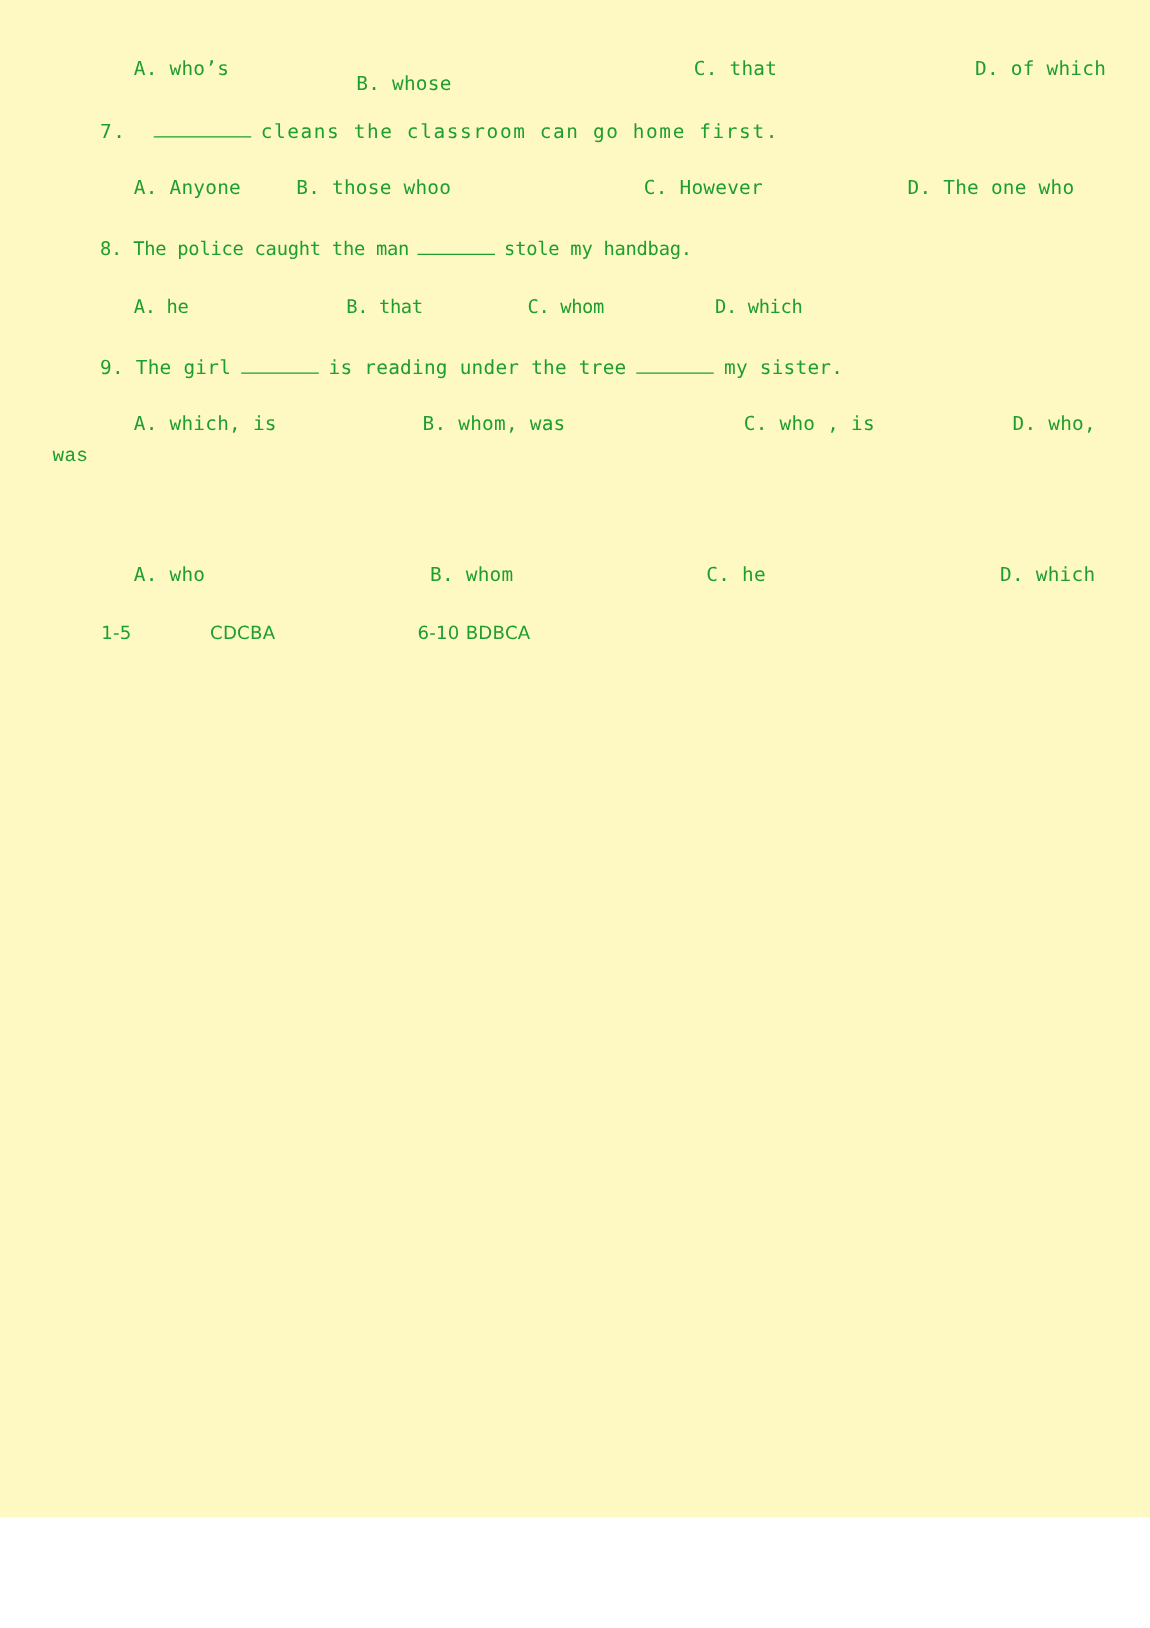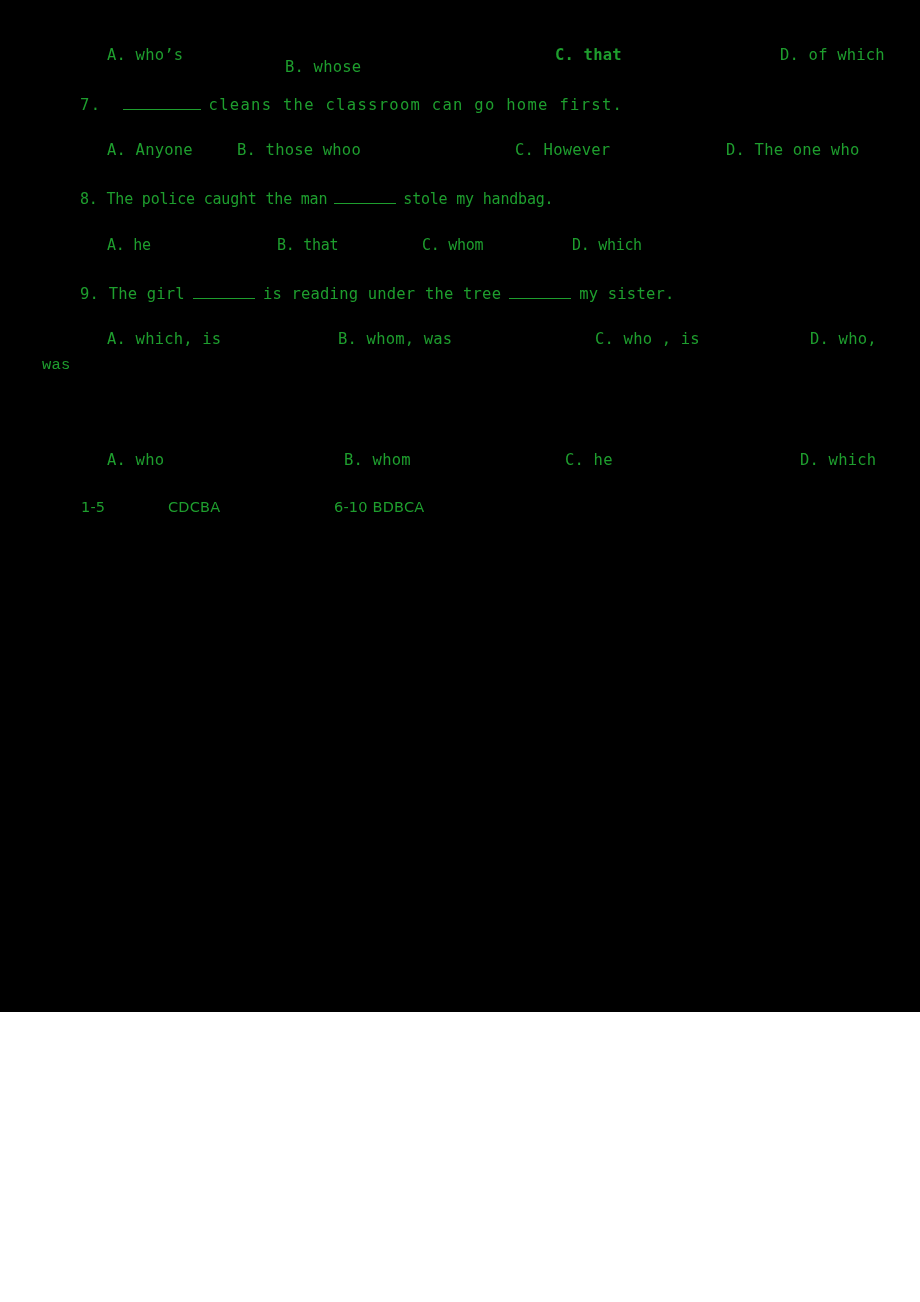--- a/index.html
+++ b/index.html
@@ -13,22 +13,22 @@
     height: 1302px;
     position: relative;
     overflow: hidden;
     font-family: "DejaVu Sans Mono", "Liberation Mono", monospace;
     color: #1e9e2e;
     -webkit-font-smoothing: none;
   }
   .page {
     position: relative;
     width: 920px;
-    height: 1012px;
-    background: #000000;
+    height: 1214px;
+    background: #fef9c3;
   }
   
   .run {
     position: absolute;
     white-space: pre;
     color: #1e9e2e;
     line-height: 1;
   }
   
   .stem {
@@ -69,21 +69,21 @@
   .blank-m { width: 62px; height: 0.85em; }
   .blank-l { width: 78px; height: 0.85em; }
 </style>
 </head>
 <body>
 
 <div class="page">
 
   <div class="run opt" style="left:107px; top:48px;">A. who’s</div>
   <div class="run opt" style="left:285px; top:48px;margin-top:12px;">B. whose</div>
-  <div class="run opt" style="left:555px; top:48px;font-weight:bold;">C. that</div>
+  <div class="run opt" style="left:555px; top:48px;">C. that</div>
   <div class="run opt" style="left:780px; top:48px;">D. of which</div>
 
   <div class="run stem-wide" style="left:80px; top:96px;"><span>7.</span><span>  </span><span class="blank blank-l"></span><span style="margin-left:8px;">cleans the classroom can go home first.</span></div>
 
   <div class="run opt" style="left:107px; top:143px;">A. Anyone</div>
   <div class="run opt" style="left:237px; top:143px;">B. those whoo</div>
   <div class="run opt" style="left:515px; top:143px;">C. However</div>
   <div class="run opt" style="left:726px; top:143px;">D. The one who</div>
 
   <div class="run stem-narrow" style="left:80px; top:190px;"><span>8.</span><span> </span><span>The police caught the man</span><span class="blank blank-m" style="margin:0 7px;"></span><span>stole my handbag.</span></div>

